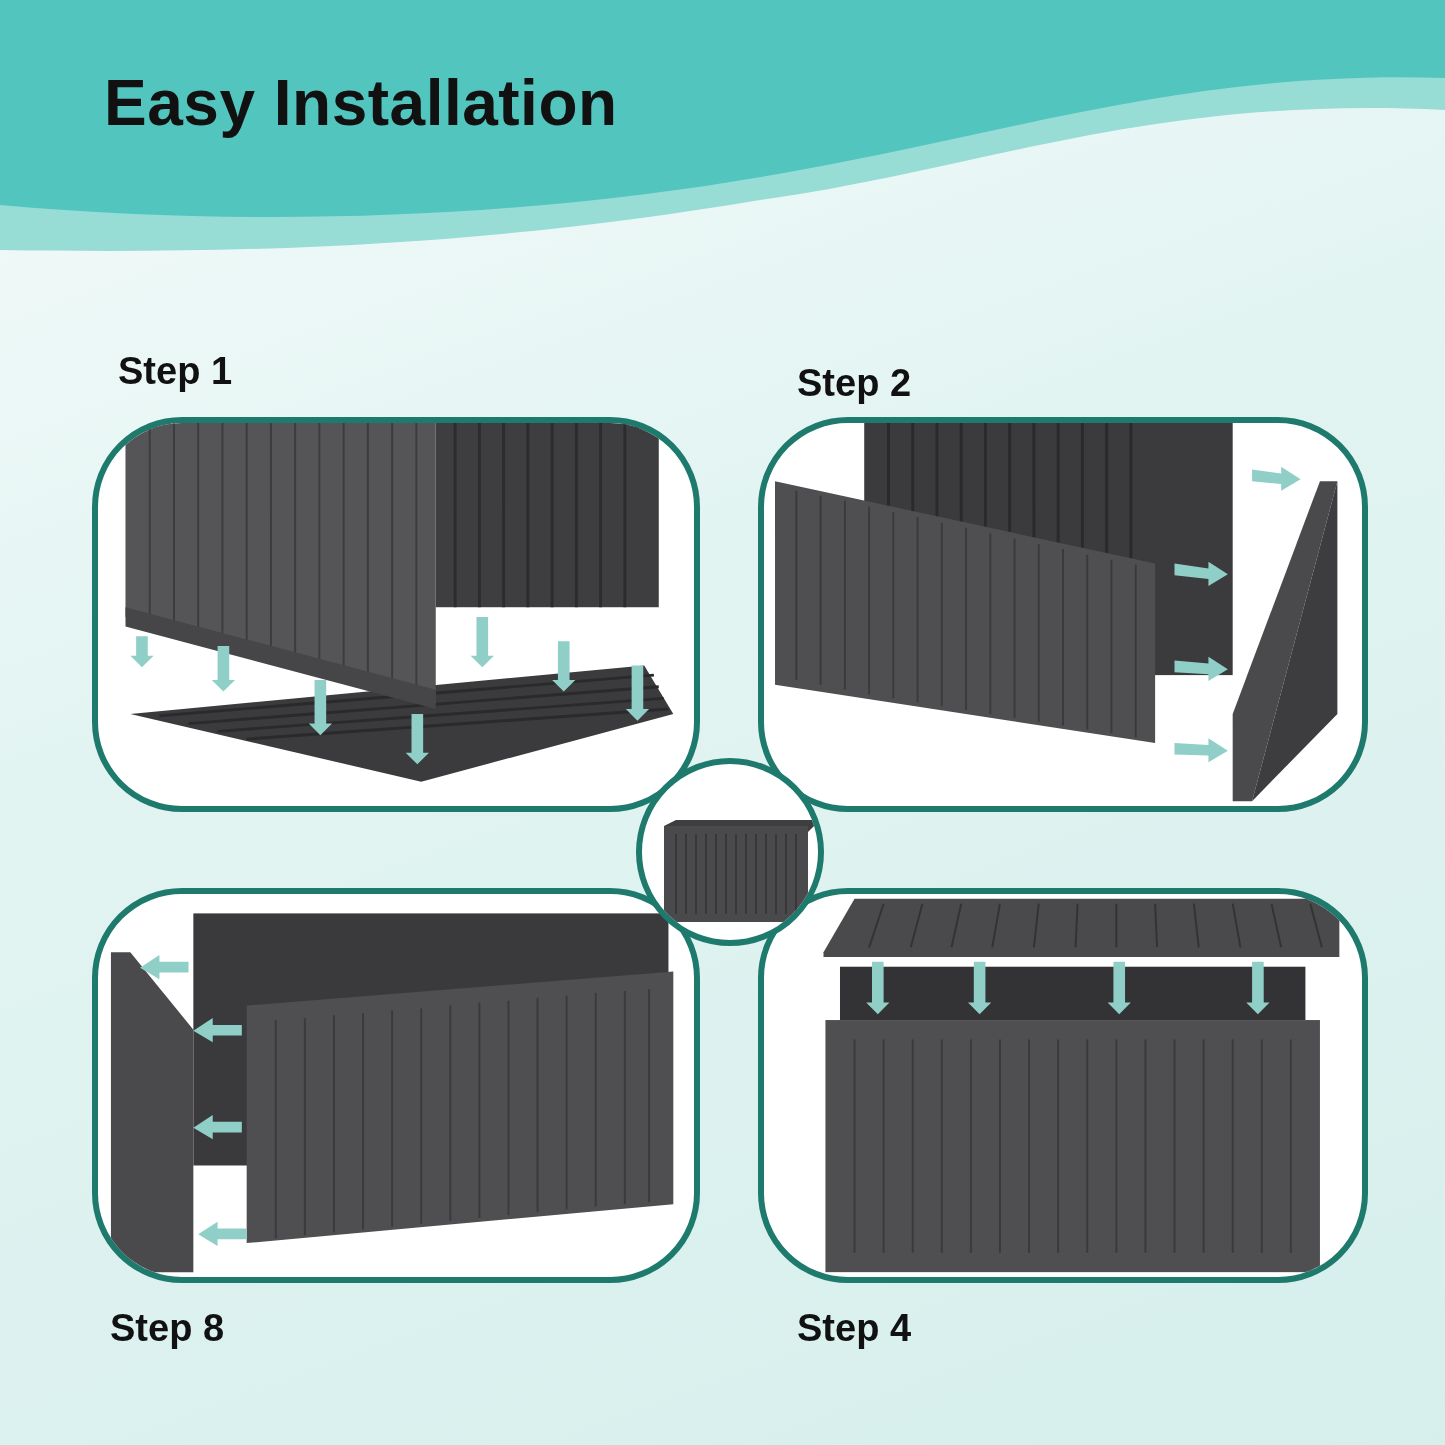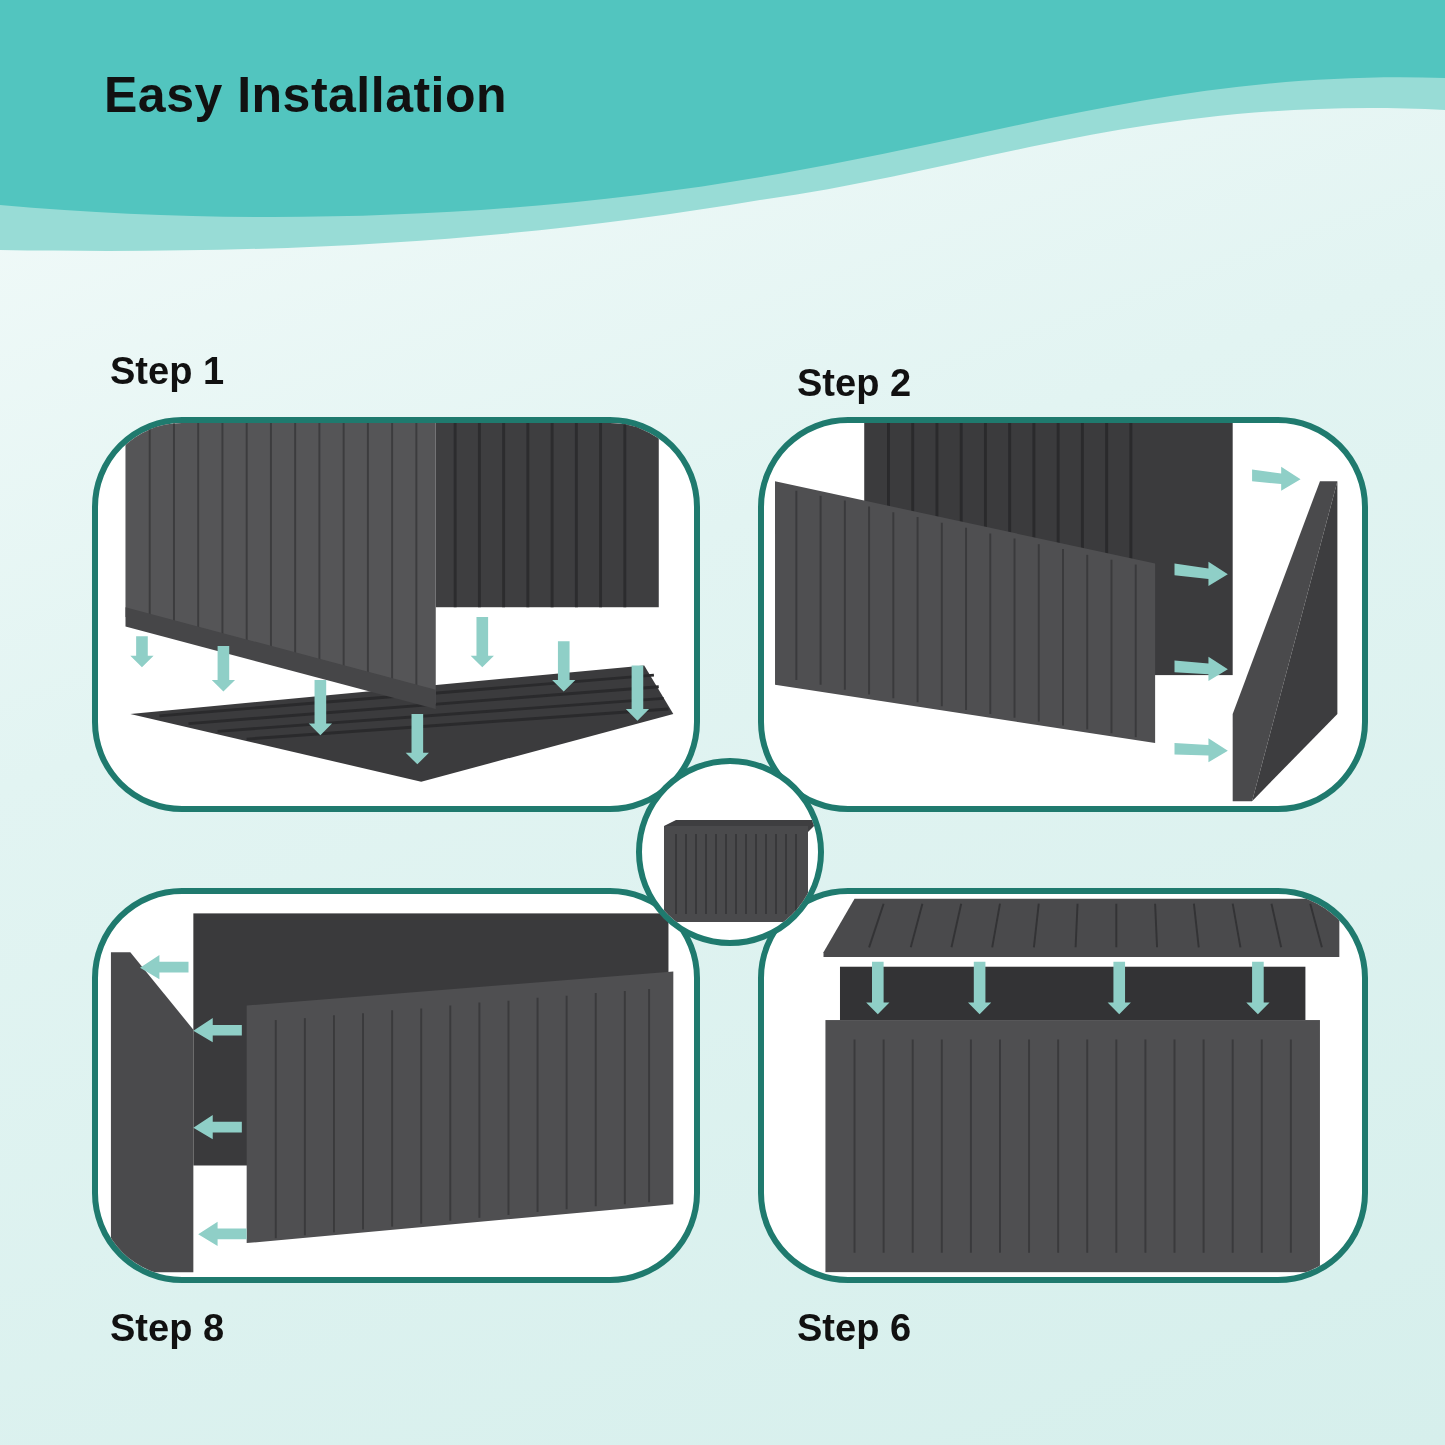--- a/index.html
+++ b/index.html
@@ -1,41 +1,41 @@
 <!DOCTYPE html>
 <html><head>
 <meta charset="utf-8">
 <style>
   html,body{margin:0;padding:0;}
   body{width:1445px;height:1445px;position:relative;overflow:hidden;
        font-family:"Liberation Sans",sans-serif;
        background:linear-gradient(160deg,#f4fbfa 0%,#e2f4f2 40%,#d6efec 100%);}
   .header{position:absolute;left:0;top:0;width:1445px;height:270px;}
   .header svg{position:absolute;left:0;top:0;}
-  .title{position:absolute;left:104px;top:66px;font-size:50px;font-weight:bold;color:#111;letter-spacing:0.5px;margin:0;}
+  .title{position:absolute;left:104px;top:66px;font-size:64px;font-weight:bold;color:#111;letter-spacing:0.5px;margin:0;}
   .step-label{position:absolute;font-size:38px;font-weight:bold;color:#111;}
   .panel{position:absolute;border:6px solid #1f7a6e;border-radius:90px;background:#fff;overflow:hidden;box-sizing:border-box;}
   .center-circle{position:absolute;left:636px;top:758px;width:188px;height:188px;border-radius:50%;border:6px solid #1f7a6e;background:#fff;box-sizing:border-box;overflow:hidden;}
   .illus{position:absolute;left:0;top:0;width:100%;height:100%;}
 </style>
 </head>
 <body>
 
 <div class="header">
   <svg width="1445" height="270" viewBox="0 0 1445 270">
     <path d="M0 0 H1445 V110 C1150 95 980 170 760 200 C520 240 300 255 0 250 Z" fill="#98dcd6"></path>
     <path d="M0 0 H1445 V78 C1200 70 1020 130 800 170 C560 215 280 230 0 205 Z" fill="#52c5bf"></path>
   </svg>
   <h1 class="title">Easy Installation</h1>
 </div>
 
-<div class="step-label" style="left:110px;top:350px;">Step 1</div>
+<div class="step-label" style="left:118px;top:350px;">Step 1</div>
 <div class="step-label" style="left:797px;top:362px;">Step 2</div>
 <div class="step-label" style="left:110px;top:1307px;">Step 8</div>
-<div class="step-label" style="left:797px;top:1307px;">Step 6</div>
+<div class="step-label" style="left:797px;top:1307px;">Step 4</div>
 
 <div class="panel" style="left:92px;top:417px;width:608px;height:395px;">
   <svg class="illus" viewBox="0 0 608 395">
     <rect x="345" y="0" width="230" height="190" fill="#3e3e40"></rect>
     <g stroke="#2c2c2e" stroke-width="3">
       <line x1="365" y1="0" x2="365" y2="190"></line>
         <line x1="390" y1="0" x2="390" y2="190"></line>
         <line x1="415" y1="0" x2="415" y2="190"></line>
       <line x1="440" y1="0" x2="440" y2="190"></line>
         <line x1="465" y1="0" x2="465" y2="190"></line>

